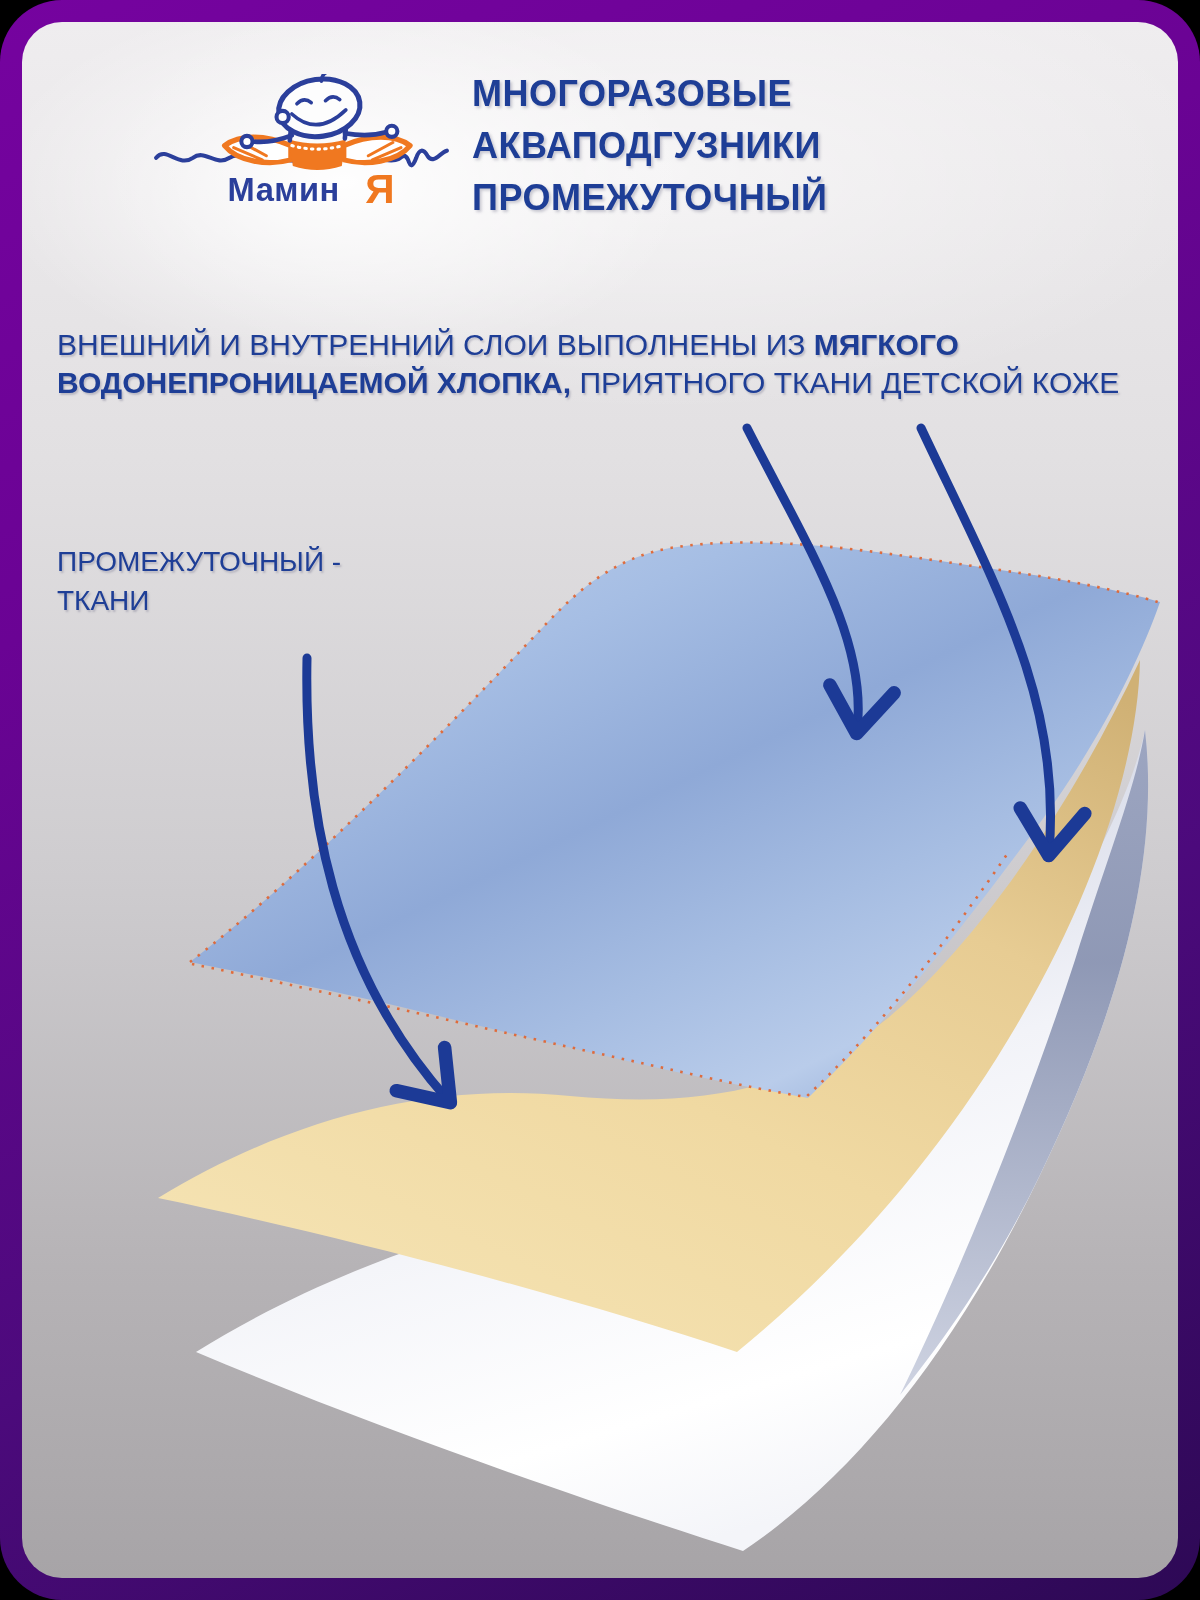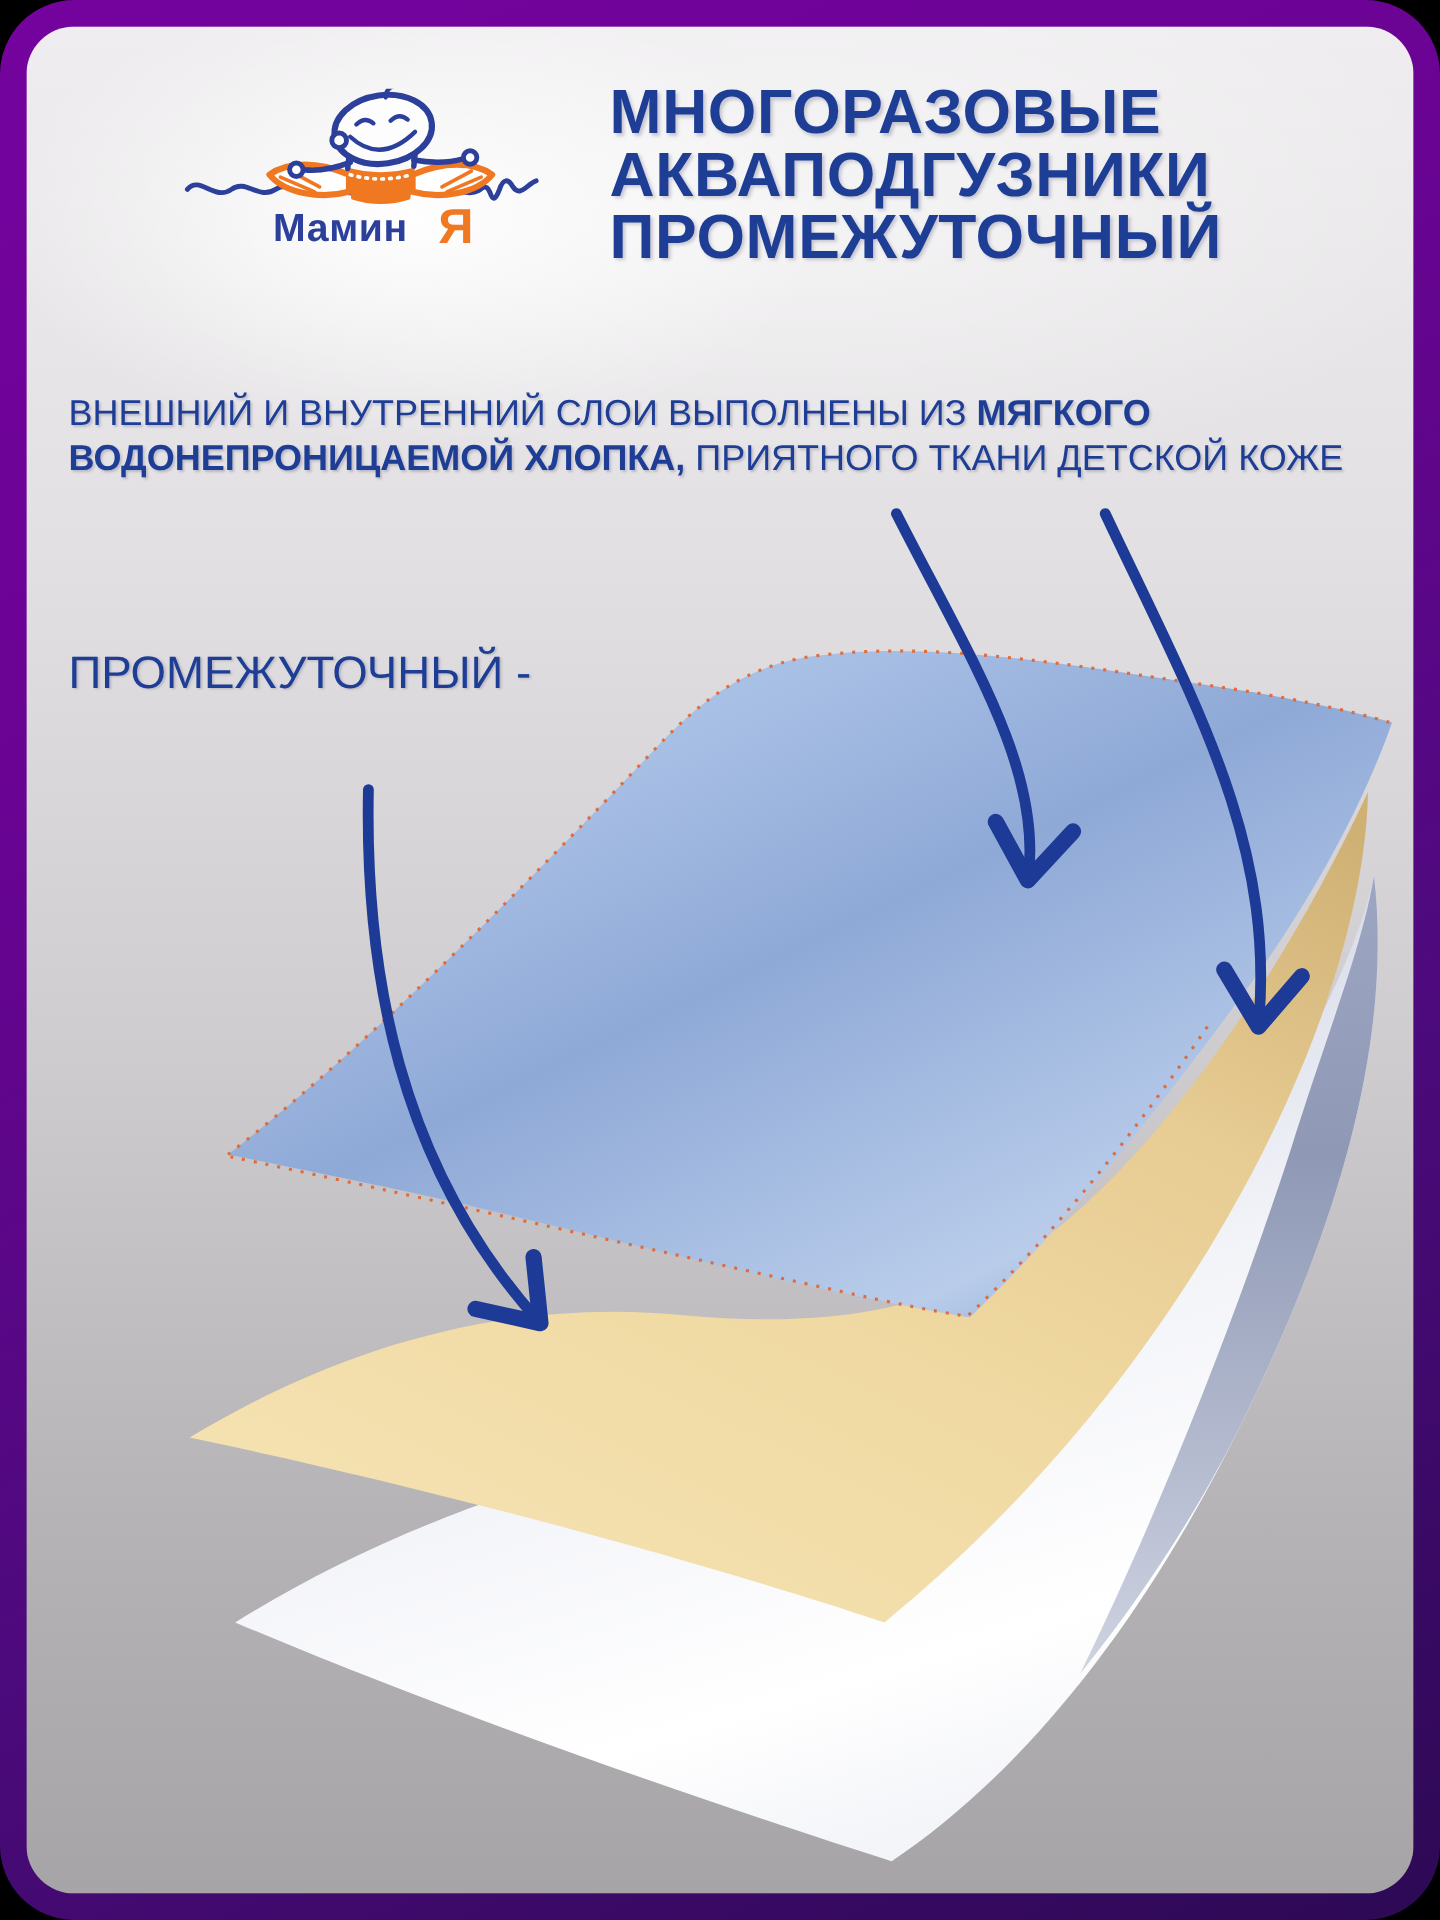--- a/index.html
+++ b/index.html
@@ -8,28 +8,28 @@
   .frame{position:absolute;inset:0;border-radius:62px;
          background:linear-gradient(155deg,#75039f 0%,#6a0394 30%,#4c0a7c 65%,#2d0955 100%);}
   .content{position:absolute;inset:22px;border-radius:40px;overflow:hidden;
          background:
            radial-gradient(ellipse 500px 270px at 320px 160px, rgba(255,255,255,0.95), rgba(255,255,255,0) 70%),
            radial-gradient(ellipse 760px 320px at 640px 150px, rgba(255,255,255,0.55), rgba(255,255,255,0) 75%),
            linear-gradient(180deg,#efedef 0%,#e2e0e2 28%,#cecccf 55%,#b6b3b6 80%,#a7a4a7 100%);}
   .diagram-svg{position:absolute;left:-22px;top:-22px;width:1200px;height:1600px;z-index:1;}
   .logo-svg{position:absolute;left:126px;top:52px;width:306px;height:136px;z-index:2;}
   .title{position:absolute;left:450px;top:46px;width:540px;z-index:2;
-         color:#1e3e96;font-size:52px;font-weight:700;line-height:52px;letter-spacing:0.5px;
-         text-shadow:2px 2px 3px rgba(110,110,135,0.35);margin-left:36px;}
+         color:#1e3e96;font-size:36px;font-weight:700;line-height:52px;letter-spacing:0.5px;
+         text-shadow:2px 2px 3px rgba(110,110,135,0.35);}
   .para{position:absolute;left:35px;top:304px;width:1121px;z-index:2;
         color:#1e3e96;font-size:30px;font-weight:400;line-height:38px;
         text-shadow:1.5px 1.5px 2px rgba(110,110,135,0.35);}
   .para .bold{font-weight:700;}
   .side-note{position:absolute;left:35px;top:520px;width:480px;z-index:2;
-        color:#1e3e96;font-size:38px;font-weight:400;line-height:39px;
+        color:#1e3e96;font-size:28px;font-weight:400;line-height:39px;
         text-shadow:1.5px 1.5px 2px rgba(110,110,135,0.35);}
 </style>
 </head>
 <body>
 
 <div class="canvas">
   <div class="frame"></div>
   <div class="content">
 
     <svg class="diagram-svg" viewBox="0 0 1200 1600">
@@ -134,16 +134,17 @@
       <div>ПРОМЕЖУТОЧНЫЙ</div>
     </div>
 
     <div class="para">
       <div><span>ВНЕШНИЙ И ВНУТРЕННИЙ СЛОИ ВЫПОЛНЕНЫ ИЗ </span><span class="bold">МЯГКОГО</span></div>
       <div><span class="bold">ВОДОНЕПРОНИЦАЕМОЙ ХЛОПКА,</span><span> ПРИЯТНОГО ТКАНИ ДЕТСКОЙ КОЖЕ</span></div>
     </div>
 
     <div class="side-note">
       <div>ПРОМЕЖУТОЧНЫЙ -</div>
+      <div>ТКАНИ</div>
     </div>
 
   </div>
 </div>
 
 </body></html>

